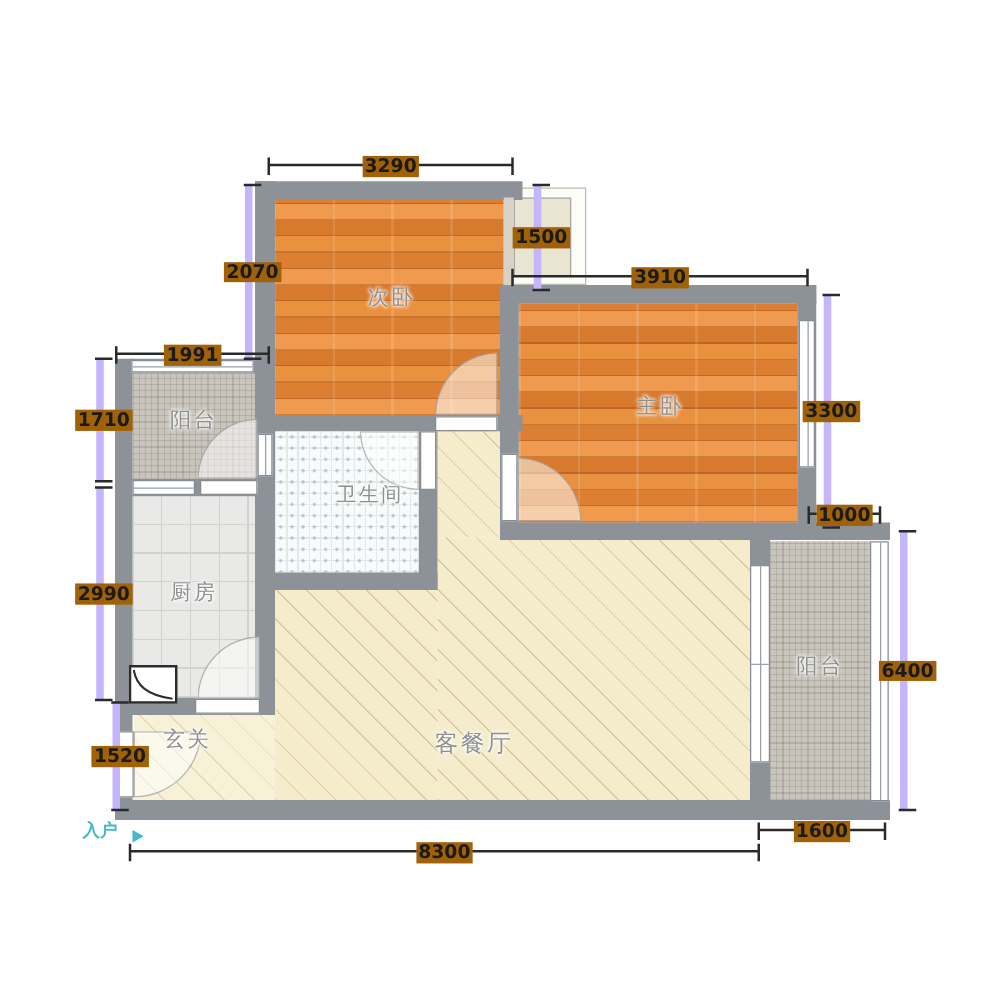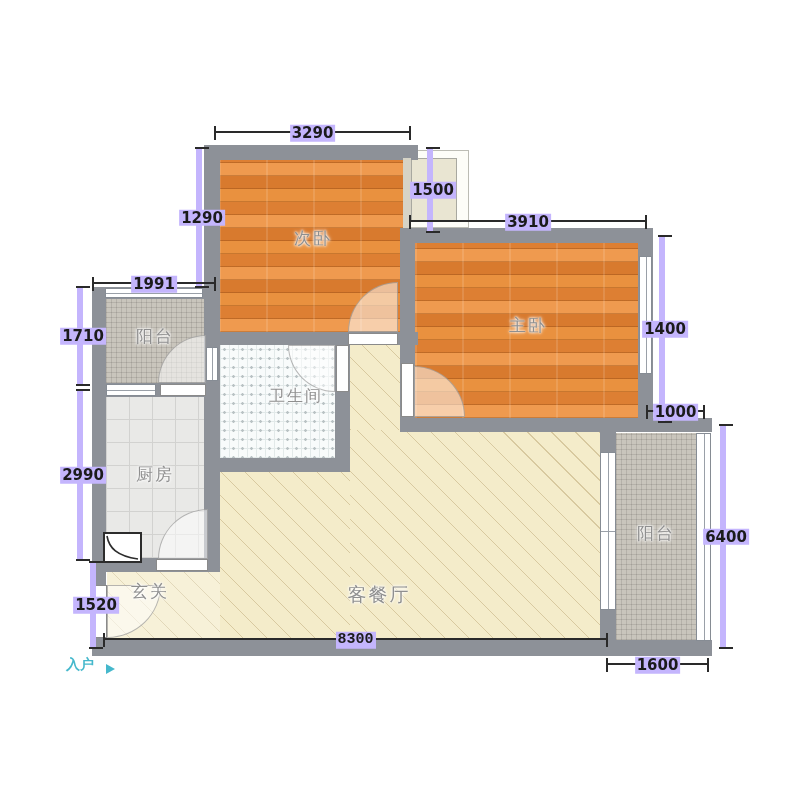--- a/index.html
+++ b/index.html
@@ -50,21 +50,21 @@
     text-shadow:0 0 2px #fff,0 0 3px #fff,0 0 4px #fff;}
   
   .dim{position:absolute;}
   .dim.h{height:0;border-top:2px solid #2a2a2a;}
   .dim.h::before,.dim.h::after{content:"";position:absolute;top:-7px;width:2px;height:14px;background:#2a2a2a;}
   .dim.h::before{left:-1px;} .dim.h::after{right:-1px;}
   .dim.v{width:0;border-left:6px solid #c4b5fd;}
   .dim.v::before,.dim.v::after{content:"";position:absolute;left:-7px;height:2px;width:14px;background:#2a2a2a;}
   .dim.v::before{top:-1px;} .dim.v::after{bottom:-1px;}
   .dim .lab{position:absolute;left:50%;top:50%;transform:translate(-50%,-50%);
-    background:#c4b5fd;font-weight:bold;font-size:15px;color:var(--dim,#1b1b1b);
+    background:#a16207;font-weight:bold;font-size:15px;color:var(--dim,#1b1b1b);
     padding:0 2px;white-space:nowrap;line-height:1.1;}
   
   .entry{position:absolute;color:var(--entry,#45b8cc);font-size:14px;font-weight:bold;
     display:flex;align-items:flex-end;gap:12px;white-space:nowrap;margin-top:48px;}
   .entry .tri{display:inline-block;width:0;height:0;border-left:9px solid var(--entry,#45b8cc);
     border-top:5px solid rgba(0,0,0,0);border-bottom:5px solid rgba(0,0,0,0);}
   .appliance{position:absolute;background:#fff;border:2px solid #2c2c2c;box-sizing:border-box;}
 </style>
 </head>
 <body>
@@ -146,44 +146,44 @@
   <div class="dim h" style="left:215px;top:131px;width:195px;">
     <span class="lab">3290</span>
     </div>
   <div class="dim v" style="left:427px;top:148px;height:84px;">
     <span class="lab">1500</span>
     </div>
   <div class="dim h" style="left:410px;top:220px;width:236px;">
     <span class="lab">3910</span>
     </div>
   <div class="dim v" style="left:196px;top:148px;height:139px;">
-    <span class="lab">1290</span>
+    <span class="lab">2070</span>
     </div>
   <div class="dim h" style="left:93px;top:282px;width:122px;">
     <span class="lab">1991</span>
     </div>
   <div class="dim v" style="left:77px;top:287px;height:98px;">
     <span class="lab">1710</span>
     </div>
   <div class="dim v" style="left:77px;top:390px;height:170px;">
     <span class="lab">2990</span>
     </div>
   <div class="dim v" style="left:90px;top:562px;height:86px;">
     <span class="lab">1520</span>
     </div>
   <div class="dim v" style="left:659px;top:236px;height:186px;">
-    <span class="lab">1400</span>
+    <span class="lab">3300</span>
     </div>
   <div class="dim h" style="left:647px;top:410px;width:57px;">
     <span class="lab">1000</span>
     </div>
   <div class="dim v" style="left:720px;top:425px;height:223px;">
     <span class="lab">6400</span>
     </div>
-  <div class="dim h" style="left:104px;top:638px;width:503px;font-family:Liberation Mono, monospace;">
+  <div class="dim h" style="left:104px;top:680px;width:503px;">
     <span class="lab">8300</span>
     </div>
   <div class="dim h" style="left:607px;top:663px;width:101px;">
     <span class="lab">1600</span>
     </div>
 
   <div class="entry" style="left:66px;top:608px;">
     <span>入户</span>
     <span class="tri"></span>
   </div>

